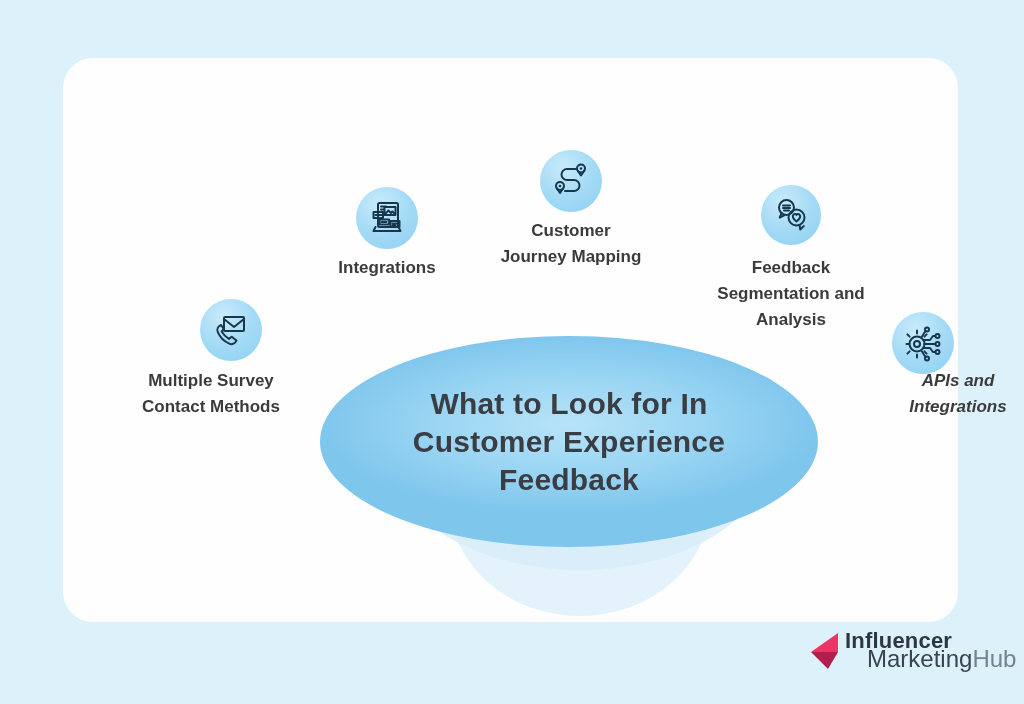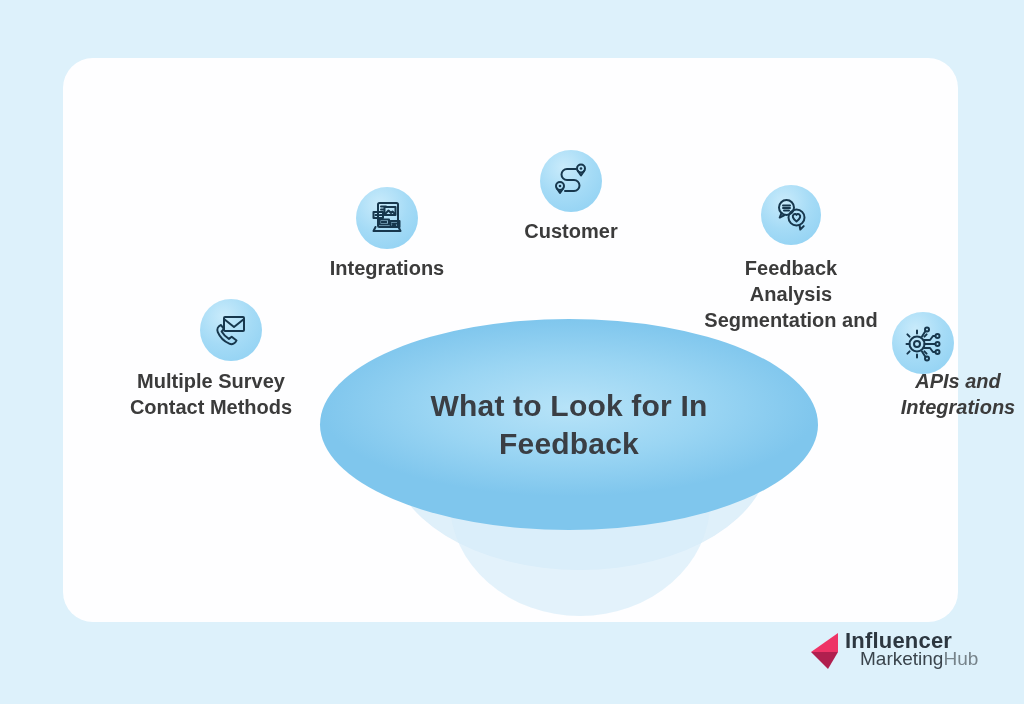--- a/index.html
+++ b/index.html
@@ -12,37 +12,37 @@
   .canvas { position:relative; width:1024px; height:704px; background:#ddf1fb; }
   .card {
     position:absolute; left:63px; top:58px; width:895px; height:564px;
     background:#fefeff; border-radius:30px;
   }
   
   .ellipse { position:absolute; border-radius:50%; }
   .echo1 { left:327px; top:278px; width:380px; height:234px; background:#bfe2f6; opacity:0.5; }
   .echo2 { left:387px; top:330px; width:260px; height:228px; background:#d7ecf9; opacity:0.7; }
   .main-ellipse {
-    left:257px; top:261px; width:498px; height:211px;
+    left:257px; top:278px; width:498px; height:211px;
     background:radial-gradient(closest-side at 50% 42%, #b7e3f8 0%, #9ad5f3 55%, #7fc6ed 100%);
     display:flex; align-items:center; justify-content:center;
   }
   .title {
     text-align:center; font-size:30px; font-weight:700; line-height:38px;
     color:#3a3e44; letter-spacing:0.2px;
   }
   
   .icon-circle {
     position:absolute; width:62px; height:62px; border-radius:50%;
     background:radial-gradient(circle at 38% 28%, #c9ebfb 0%, #a5dbf6 48%, #8ccff2 100%);
     display:flex; align-items:center; justify-content:center;
   }
   .label {
     position:absolute; text-align:center;
-    font-size:20px; font-weight:700; line-height:26px; color:#3b3b3b;
+    font-size:17px; font-weight:700; line-height:26px; color:#3b3b3b;
   }
   .icon-svg { display:block; }
   .ic { stroke:#17374d; stroke-width:2; fill:none; stroke-linecap:round; stroke-linejoin:round; }
   .ic-fill { fill:#17374d; stroke:none; }
   
   .pos-ms-circle { left:137px; top:241px; }
   .pos-ms-label  { left:32px;  top:310px; width:232px; }
   .pos-ct-circle { left:293px; top:129px; }
   .pos-ct-label  { left:214px; top:197px; width:220px; }
   .pos-cj-circle { left:477px; top:92px; }
@@ -51,35 +51,36 @@
   .pos-fb-label  { left:613px; top:197px; width:230px; }
   .pos-ap-circle { left:829px; top:254px; }
   .pos-ap-label  { left:800px; top:310px; width:190px;font-style:italic; }
   
   .logo {
     position:absolute; left:810px; top:631px; height:46px;
     display:flex; align-items:flex-start;
   }
   .logo-text { margin-left:5px; }
   .logo-line1 { font-size:22px; font-weight:700; color:#2d3740; line-height:19px; letter-spacing:0.2px; }
-  .logo-line2 { font-size:19px; line-height:19px; margin-left:15px; margin-top:-1px; }
+  .logo-line2 { font-size:24px; line-height:19px; margin-left:22px; margin-top:-1px; }
   .logo-marketing { color:#3a444c; font-weight:500; }
   .logo-hub { color:#76838a; font-weight:400; }
 </style>
 </head>
 <body>
 
 <div class="canvas">
   <div class="card">
 
     <div class="ellipse echo1"></div>
     <div class="ellipse echo2"></div>
     <div class="ellipse main-ellipse">
       <div class="title">
         <div>What to Look for In</div>
+        <div>Customer Experience</div>
         <div>Feedback</div>
       </div>
     </div>
 
     <div class="icon-circle pos-ms-circle">
       <svg class="icon-svg" width="40" height="40" viewBox="0 0 40 40">
         <g class="ic">
           <rect x="13" y="7" width="20" height="14" rx="1"></rect>
           <path d="M13 9 L23 17 L33 9"></path>
           <path d="M10 15 c-3 1.2 -4.4 4.2 -3.2 7.2 c2.2 5.2 6.3 9.3 11.5 11.5 c3 1.2 6 -0.2 7.2 -3.2 l-4.8 -3.8 -2.8 2.2 c-3 -1.8 -5.5 -4.3 -7.3 -7.3 l2.2 -2.8 z"></path>
@@ -120,38 +121,39 @@
           <path d="M26.9 9.9 L30 14.5 L33.1 9.9"></path>
           <circle class="ic-fill" cx="30" cy="7.5" r="1.3"></circle>
           <circle cx="9" cy="25" r="4"></circle>
           <path d="M5.9 27.4 L9 32 L12.1 27.4"></path>
           <circle class="ic-fill" cx="9" cy="25" r="1.3"></circle>
         </g>
       </svg>
     </div>
     <div class="label pos-cj-label">
       <div>Customer</div>
+      <div>Journey Mapping</div>
     </div>
 
     <div class="icon-circle pos-fb-circle">
       <svg class="icon-svg" width="40" height="40" viewBox="0 0 40 40">
         <g class="ic">
           <circle cx="15.5" cy="12.5" r="7.5"></circle>
           <path d="M10.5 18 l-1.8 4.5 4.5 -2.2"></path>
           <path d="M12 10.5 h7 M12 13 h7 M13 15.5 h5"></path>
           <circle cx="25.5" cy="22.5" r="8"></circle>
           <path d="M28.5 30 l0.8 4.5 3.4 -3.4"></path>
           <path d="M25.5 26.5 c-4 -3 -4.5 -5.5 -2.8 -7 c1.2 -1 2.4 -0.4 2.8 0.4 c0.4 -0.8 1.6 -1.4 2.8 -0.4 c1.7 1.5 1.2 4 -2.8 7 z"></path>
         </g>
       </svg>
     </div>
     <div class="label pos-fb-label">
       <div>Feedback</div>
+      <div>Segmentation and</div>
       <div>Analysis</div>
-      <div>Segmentation and</div>
     </div>
 
     <div class="icon-circle pos-ap-circle">
       <svg class="icon-svg" width="40" height="40" viewBox="0 0 40 40">
         <g class="ic" stroke-width="1.9">
           <circle cx="14" cy="21" r="7.5"></circle>
           <circle cx="14" cy="21" r="3"></circle>
           <path d="M14 10.5 v-3 M14 31.5 v3 M3.5 21 h3 M24.5 21 h3"></path>
           <path d="M6.6 13.6 l-2.2 -2.2 M21.4 28.4 l2.2 2.2 M6.6 28.4 l-2.2 2.2 M21.4 13.6 l2.2 -2.2"></path>
           <path d="M21 17 h6 l3 -4 h2"></path>

